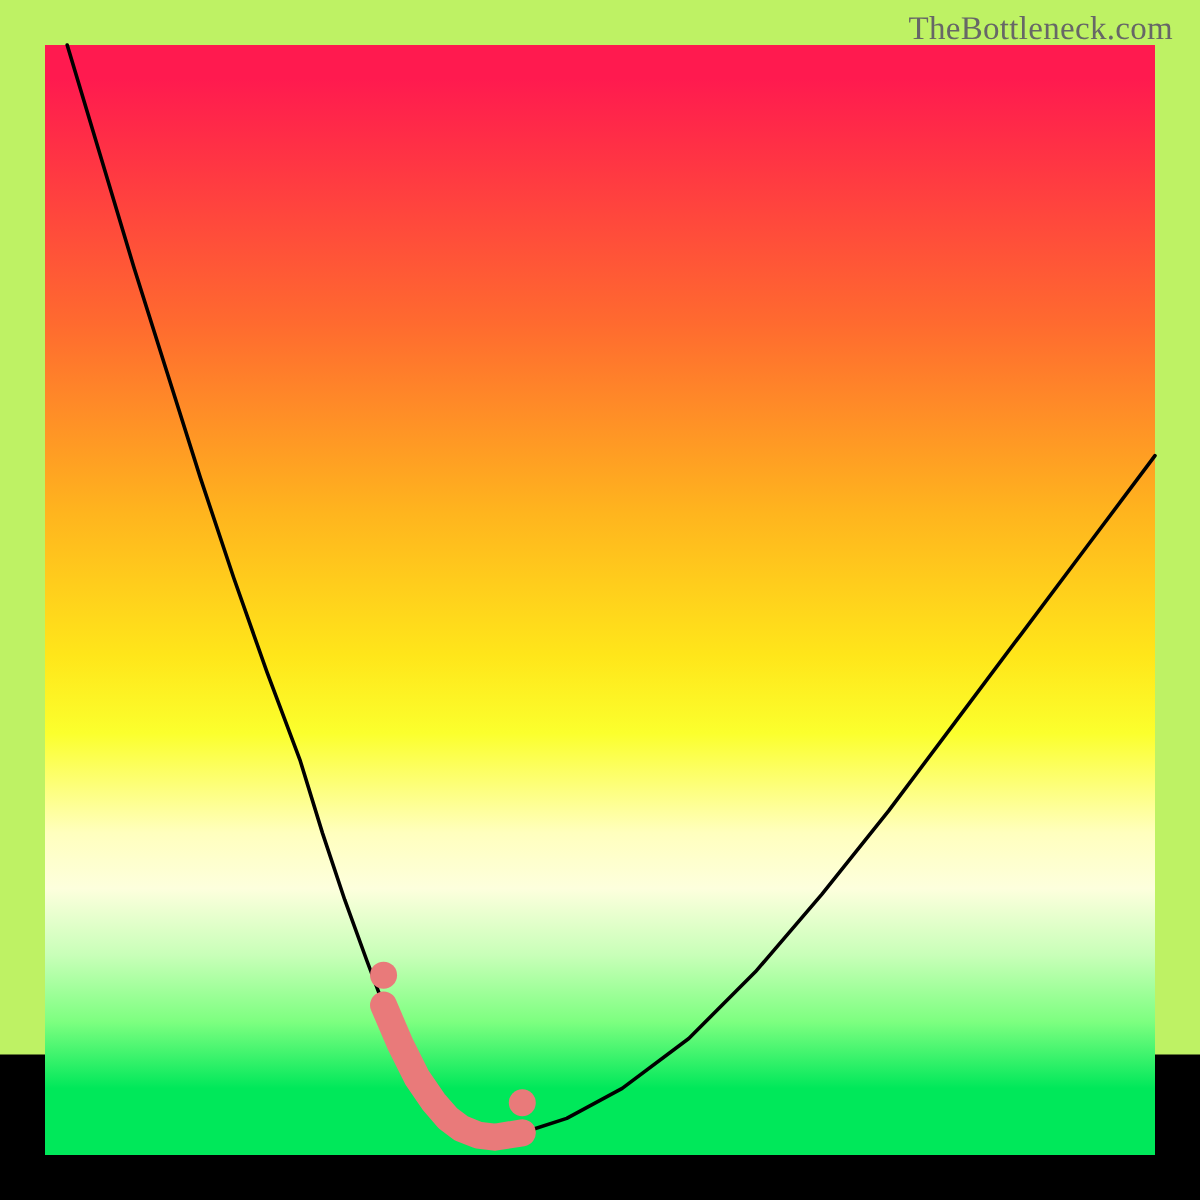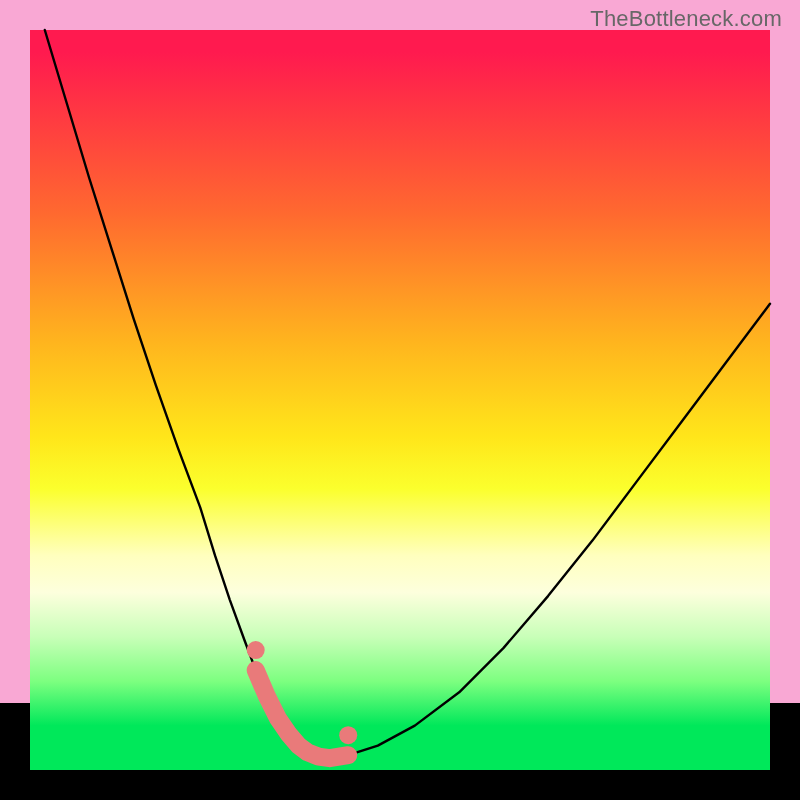--- a/index.html
+++ b/index.html
@@ -10,21 +10,22 @@
     background: #000;
     overflow: hidden;
     font-family: Arial, Helvetica, sans-serif;
   }
   .frame {
     position: absolute;
     left: 0;
     top: 0;
     width: 800px;
     height: 703px;
-    background: #f9a8d4;
+    background: #bef264;
+    font-family: Liberation Serif, serif;
   }
   .plot {
     position: absolute;
     left: 30px;
     top: 30px;
     width: 740px;
     height: 740px;
     background: linear-gradient(to bottom,
       #ff1a4f 0%,
       #ff1a4f 3%,

